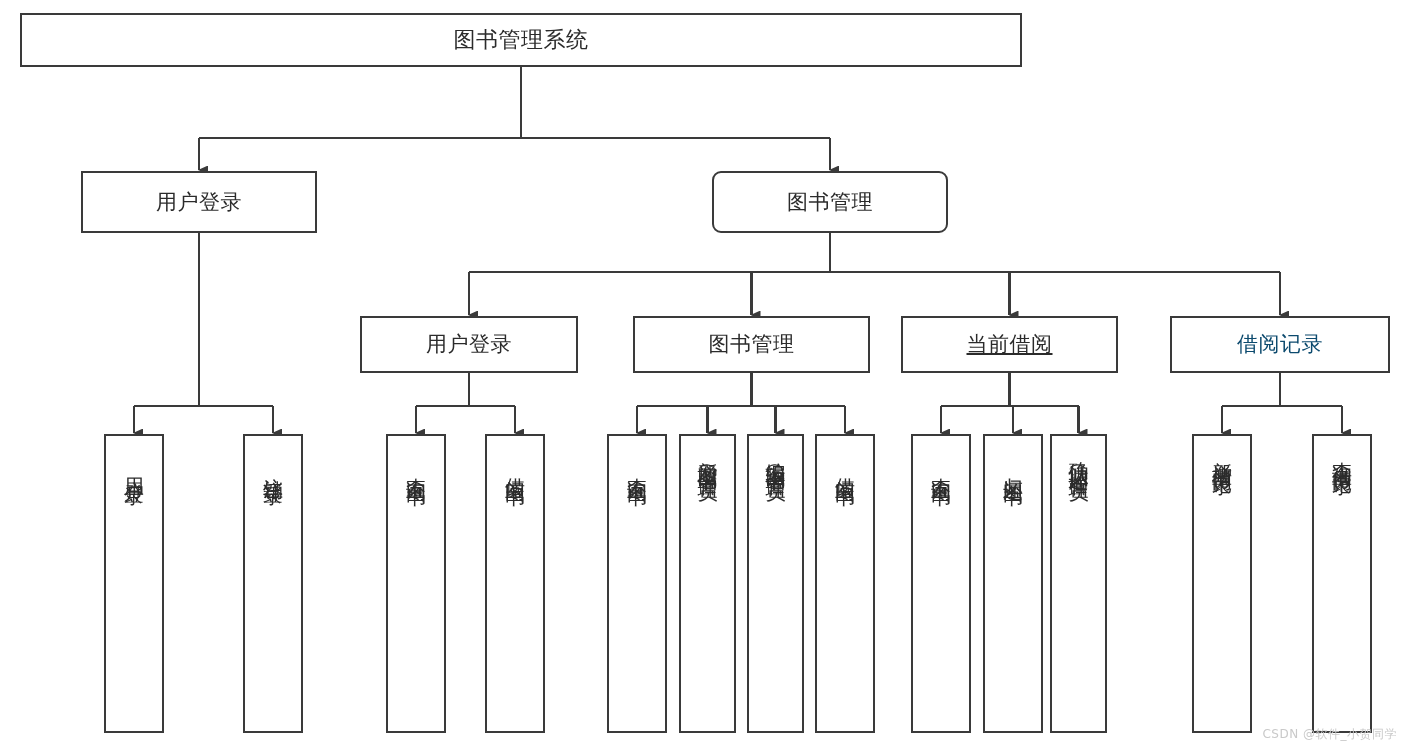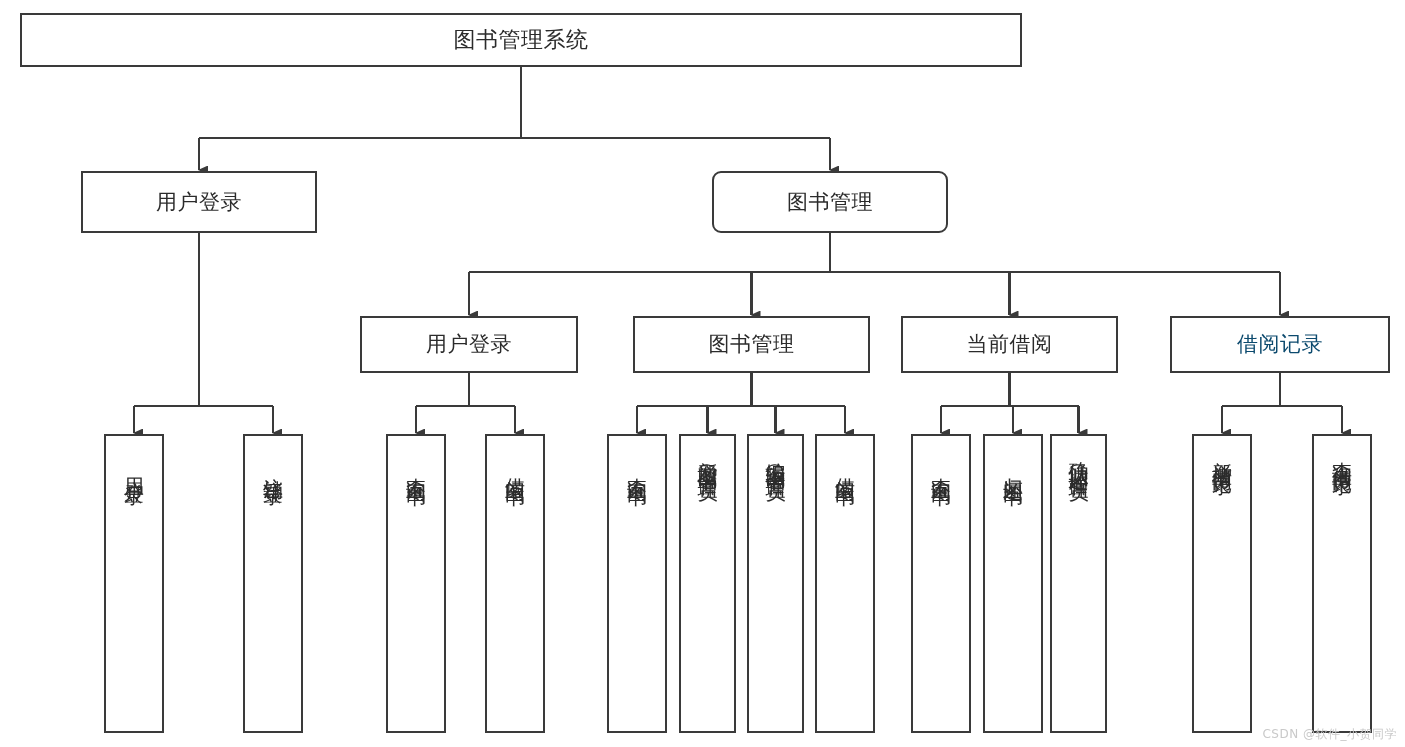--- a/index.html
+++ b/index.html
@@ -136,21 +136,21 @@
   <div class="node horiz" style="left: 712px; top: 171px; width: 236px; height: 62px; border-color: rgb(58, 58, 58); color: rgb(43, 43, 43); border-radius: 9px;">
     <span class="node-label">图书管理</span>
   </div>
 
   <div class="node horiz" style="left: 360px; top: 316px; width: 218px; height: 57px; border-color: rgb(58, 58, 58); color: rgb(43, 43, 43);">
     <span class="node-label">用户登录</span>
   </div>
   <div class="node horiz" style="left: 633px; top: 316px; width: 237px; height: 57px; border-color: rgb(58, 58, 58); color: rgb(43, 43, 43);">
     <span class="node-label">图书管理</span>
   </div>
-  <div class="node horiz" style="left: 901px; top: 316px; width: 217px; height: 57px; border-color: rgb(58, 58, 58); color: rgb(43, 43, 43);">
+  <div class="node horiz" style="left: 901px; top: 316px; width: 217px; height: 57px; border-color: rgb(58, 58, 58); color: rgb(43, 43, 43); text-decoration: underline;">
     <span class="node-label">当前借阅</span>
   </div>
   <div class="node horiz" style="left: 1170px; top: 316px; width: 220px; height: 57px; border-color: rgb(58, 58, 58); color: #0c4a6e;">
     <span class="node-label">借阅记录</span>
   </div>
 
   <div class="node vert" style="left: 104px; top: 434px; width: 60px; height: 299px; border-color: rgb(58, 58, 58); color: rgb(43, 43, 43);">
     <span class="node-label">用户登录</span>
   </div>
   <div class="node vert" style="left: 243px; top: 434px; width: 60px; height: 299px; border-color: rgb(58, 58, 58); color: rgb(43, 43, 43);">

